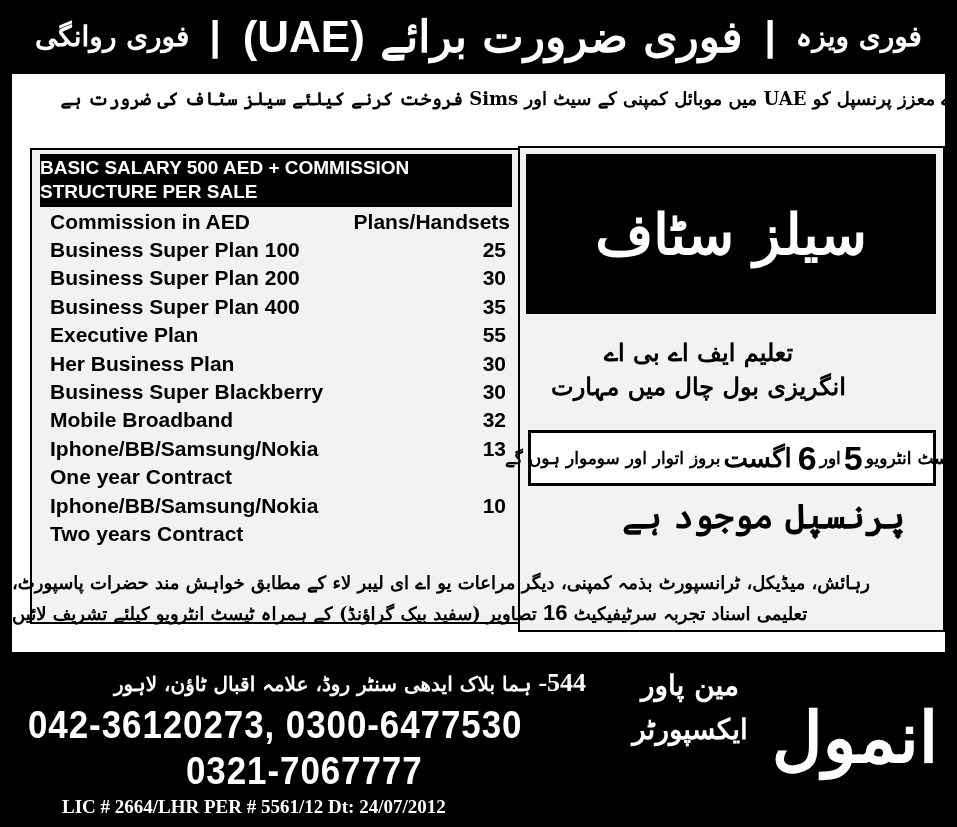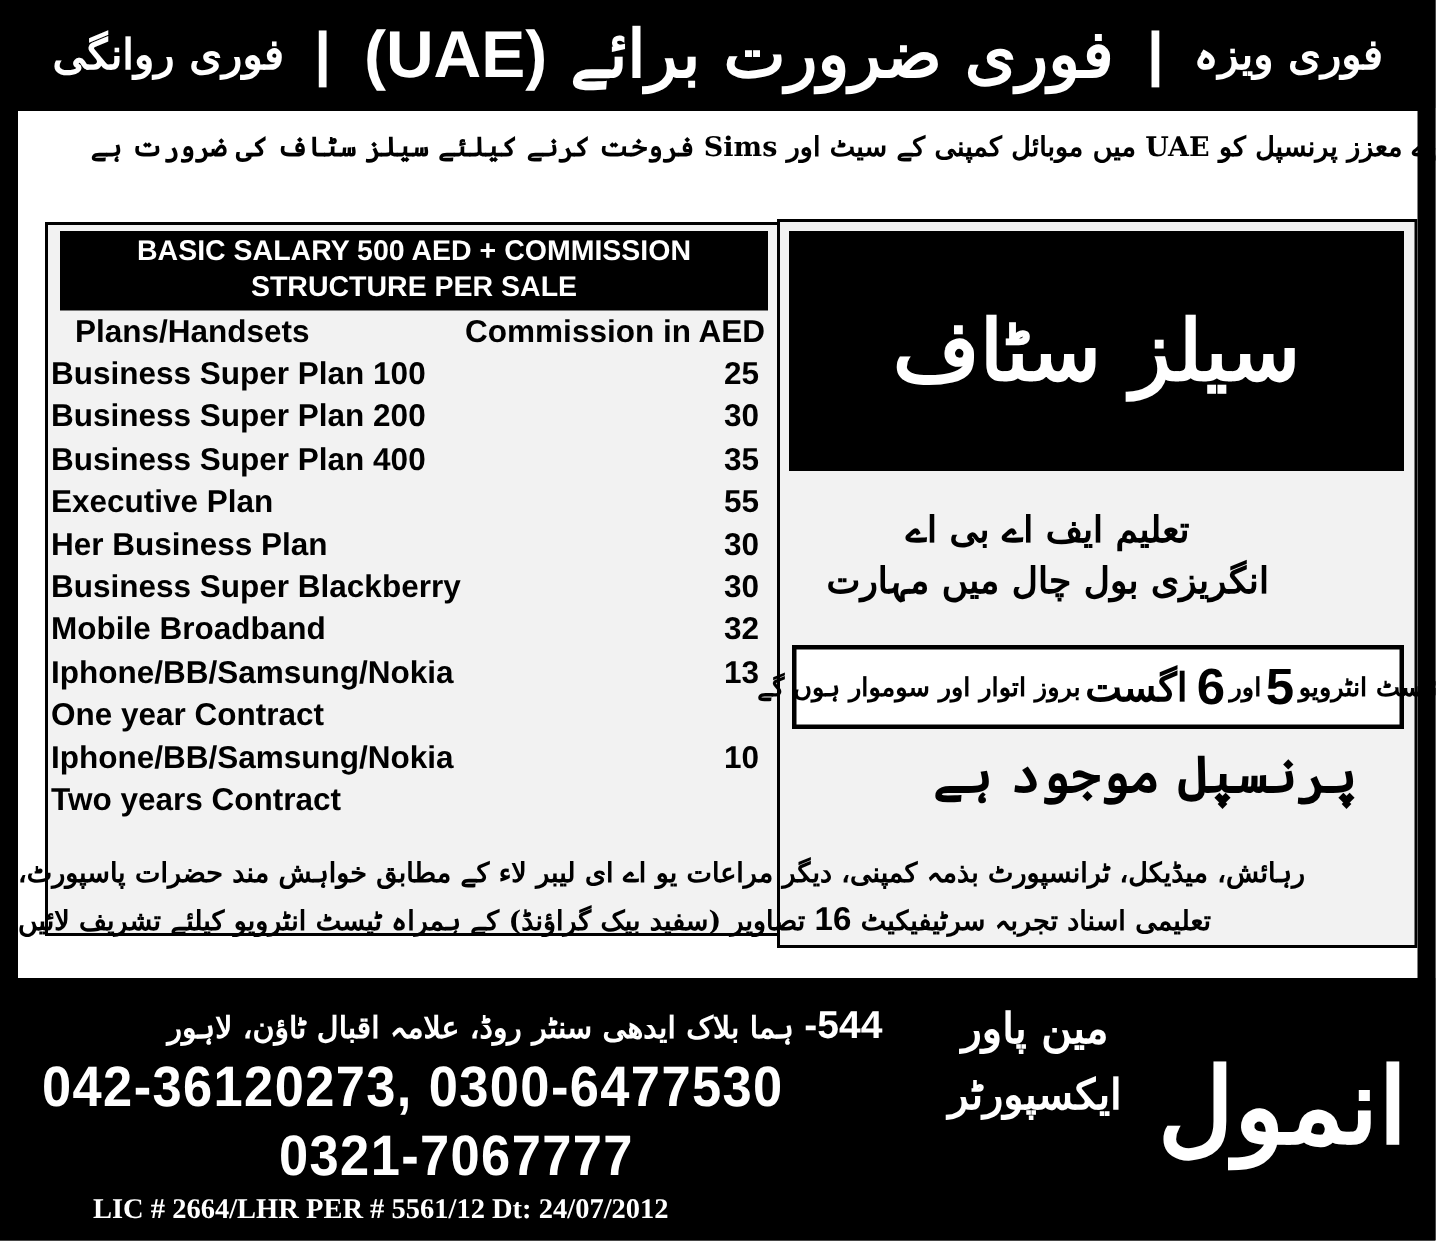--- a/index.html
+++ b/index.html
@@ -45,29 +45,29 @@
   
   .salary-box {
     position: absolute; left: 18px; top: 74px; width: 490px; height: 476px;
     border: 2px solid #000; background: #f2f2f2; box-sizing: border-box;
   }
   .salary-box::after {
     content: ""; position: absolute; right: -8px; top: 0; width: 3px; height: 100%; background: #000;
   }
   .salary-head {
     margin: 4px 6px 0 8px; background: #000; color: #fff;
-    text-align: center; font-family: "Liberation Sans", sans-serif; font-weight: bold;
+    font-family: "Liberation Sans", sans-serif; font-weight: bold;
     font-size: 19px; line-height: 24px; padding: 2px 0 3px;
   }
   .col-head {
     display: flex; justify-content: space-between;
     font-family: "Liberation Sans", sans-serif; font-weight: bold; font-size: 21px;
     padding: 1px 8px 0 18px; line-height: 28px; color: #000;
   }
-  .rows { padding: 0 8px 0 2px; }
+  .rows { padding: 0 8px 0 18px; }
   .row {
     display: flex; justify-content: space-between;
     font-family: "Liberation Sans", sans-serif; font-weight: bold; font-size: 21px;
     line-height: 28.4px; color: #000;
   }
   .row .val { min-width: 40px; text-align: right; padding-right: 4px; }
 
   
   .right-wrap {
     position: absolute; left: 506px; top: 72px; width: 427px; height: 486px;
@@ -108,21 +108,21 @@
   }
   .benefits .num { font-family: "Liberation Sans", sans-serif; font-size: 22px; }
 
   
   .footer { position: absolute; left: 0; top: 652px; width: 957px; height: 175px; background: #000; color: #fff; }
   .addr {
     position: absolute; left: 90px; top: 16px; width: 520px;
     direction: rtl; text-align: center;
     font-family: "DejaVu Serif", serif; font-weight: bold; font-size: 20px;
   }
-  .addr .num { font-family: Liberation Sans, sans-serif; font-size: 26px; }
+  .addr .num { font-family: Liberation Serif, serif; font-size: 26px; }
   .phone1 {
     position: absolute; left: 28px; top: 52px; width: 600px; text-align: left;
     font-family: "Liberation Sans", sans-serif; font-weight: bold; font-size: 38px; letter-spacing: 1px;
     transform: scaleX(0.92); transform-origin: left center;
   }
   .phone2 {
     position: absolute; left: 186px; top: 98px;
     font-family: "Liberation Sans", sans-serif; font-weight: bold; font-size: 38px; letter-spacing: 1px;
     transform: scaleX(0.92); transform-origin: left center;
   }
@@ -159,22 +159,22 @@
 
   <div class="body-panel">
     <div class="intro">ہمارے معزز پرنسپل کو UAE میں موبائل کمپنی کے سیٹ اور Sims فروخت کرنے کیلئے سیلز سٹاف کی ضرورت ہے</div>
 
     <div class="salary-box">
       <div class="salary-head">
         <div>BASIC SALARY 500 AED + COMMISSION</div>
         <div>STRUCTURE PER SALE</div>
       </div>
       <div class="col-head">
+        <span>Commission in AED</span>
         <span>Plans/Handsets</span>
-        <span>Commission in AED</span>
       </div>
       <div class="rows">
         <div class="row">
             <span>Business Super Plan 100</span>
             <span class="val">25</span>
           </div>
         <div class="row">
             <span>Business Super Plan 200</span>
             <span class="val">30</span>
           </div>

